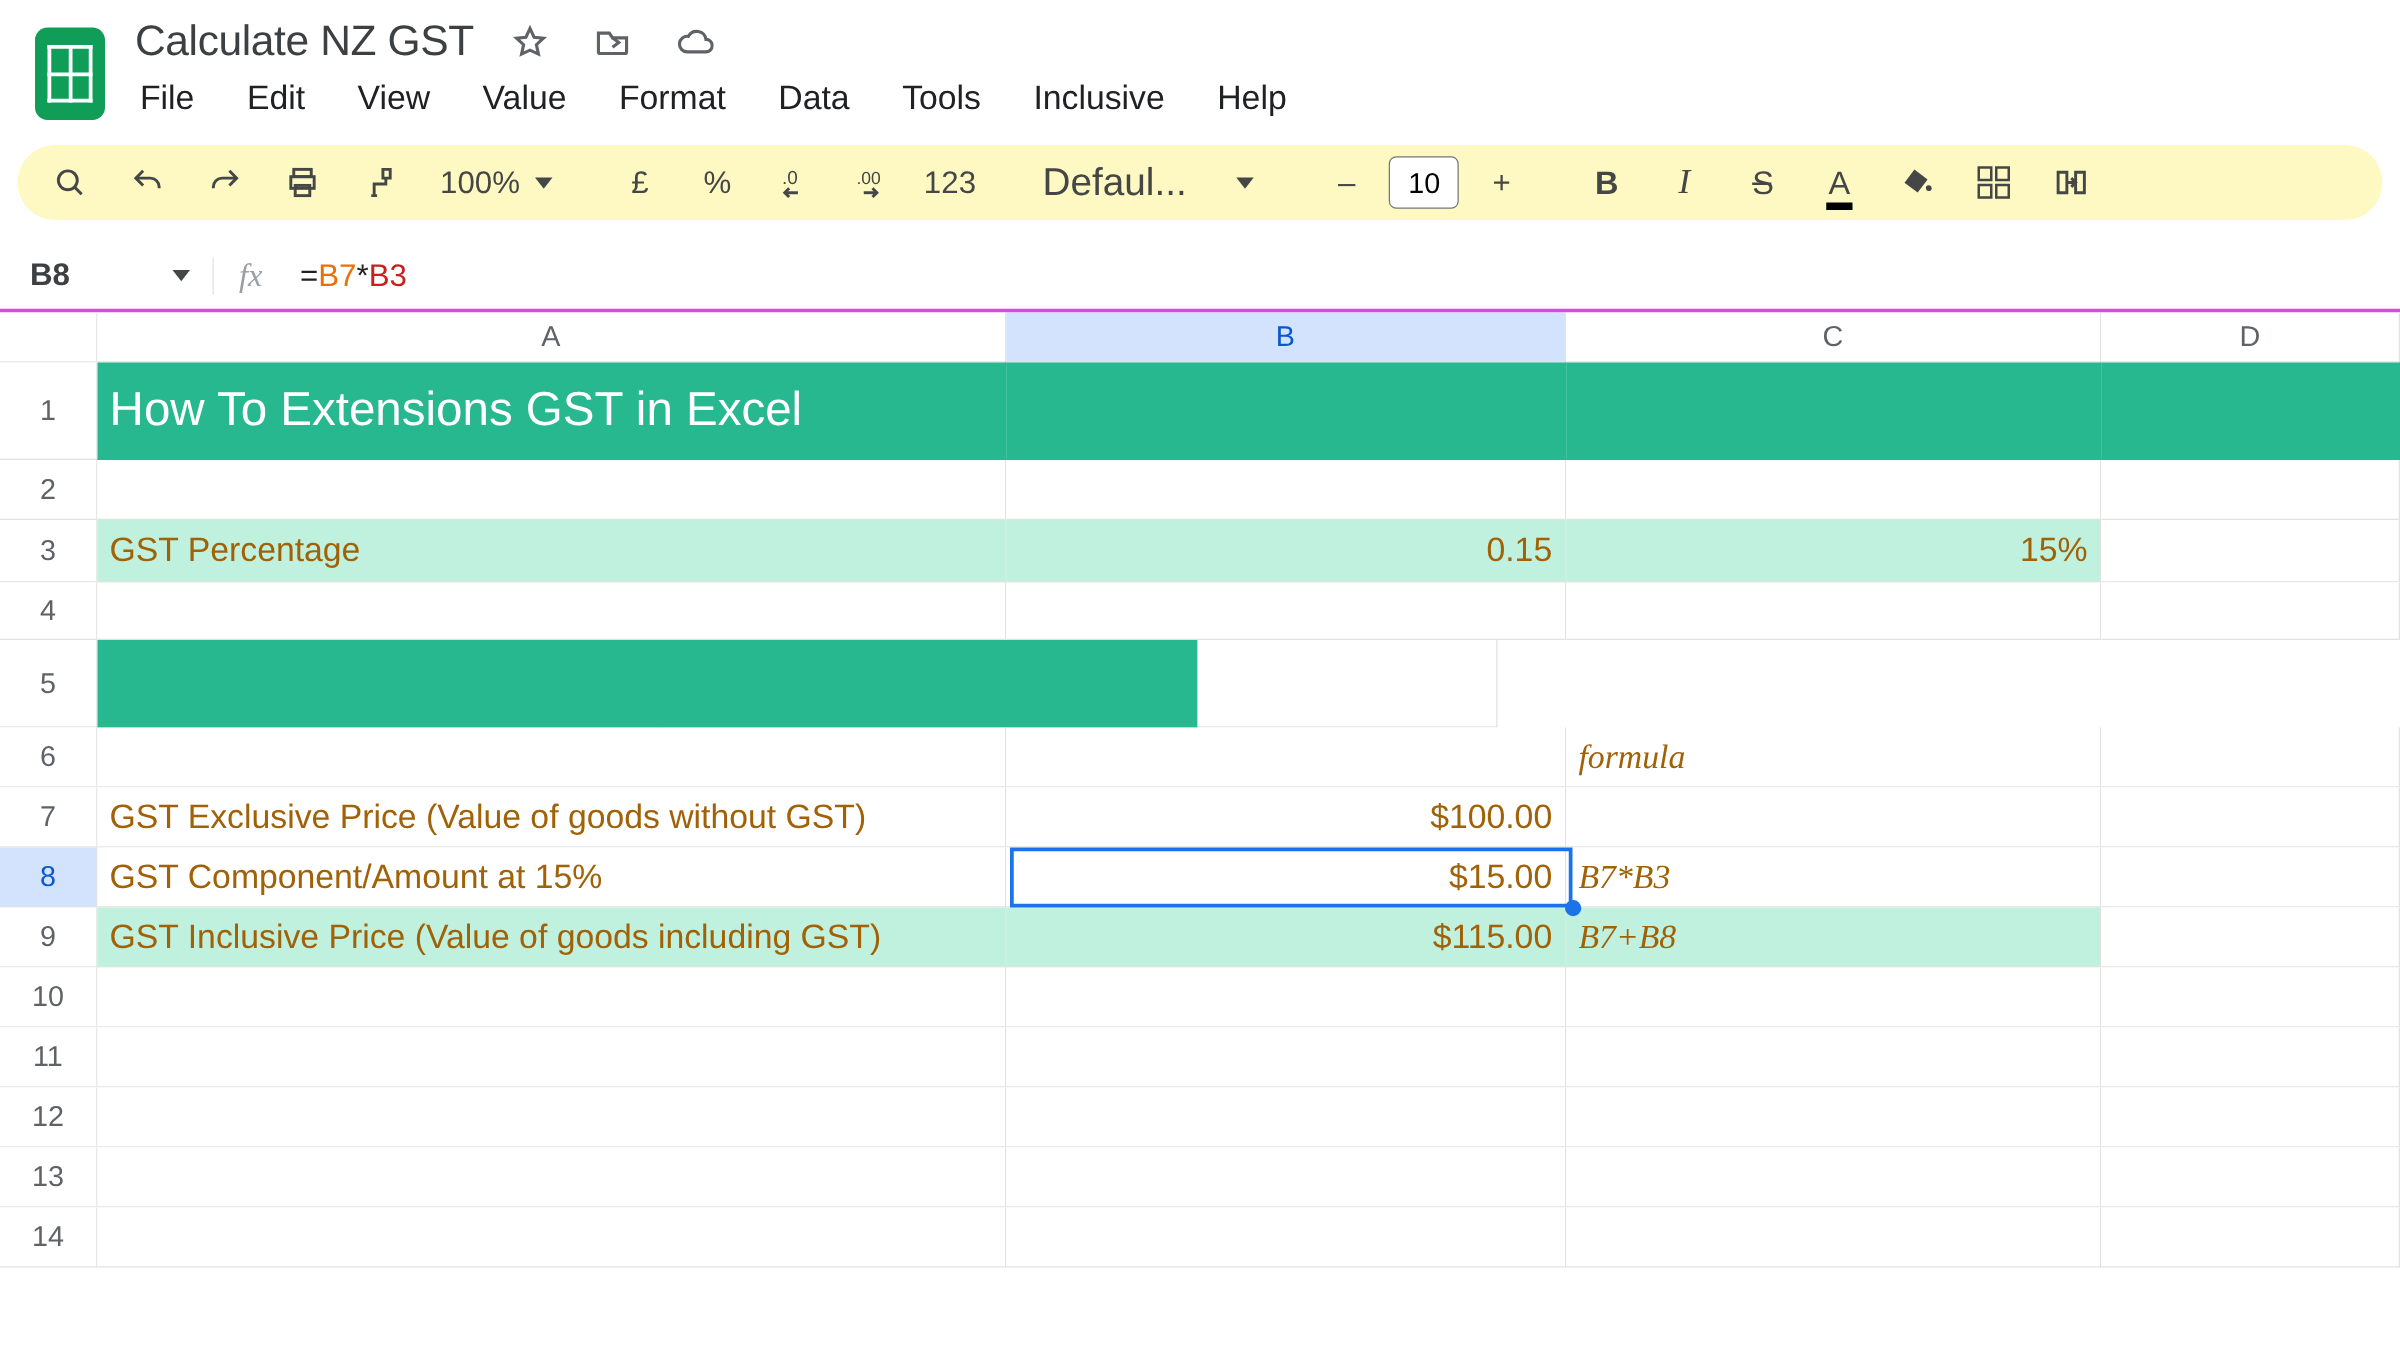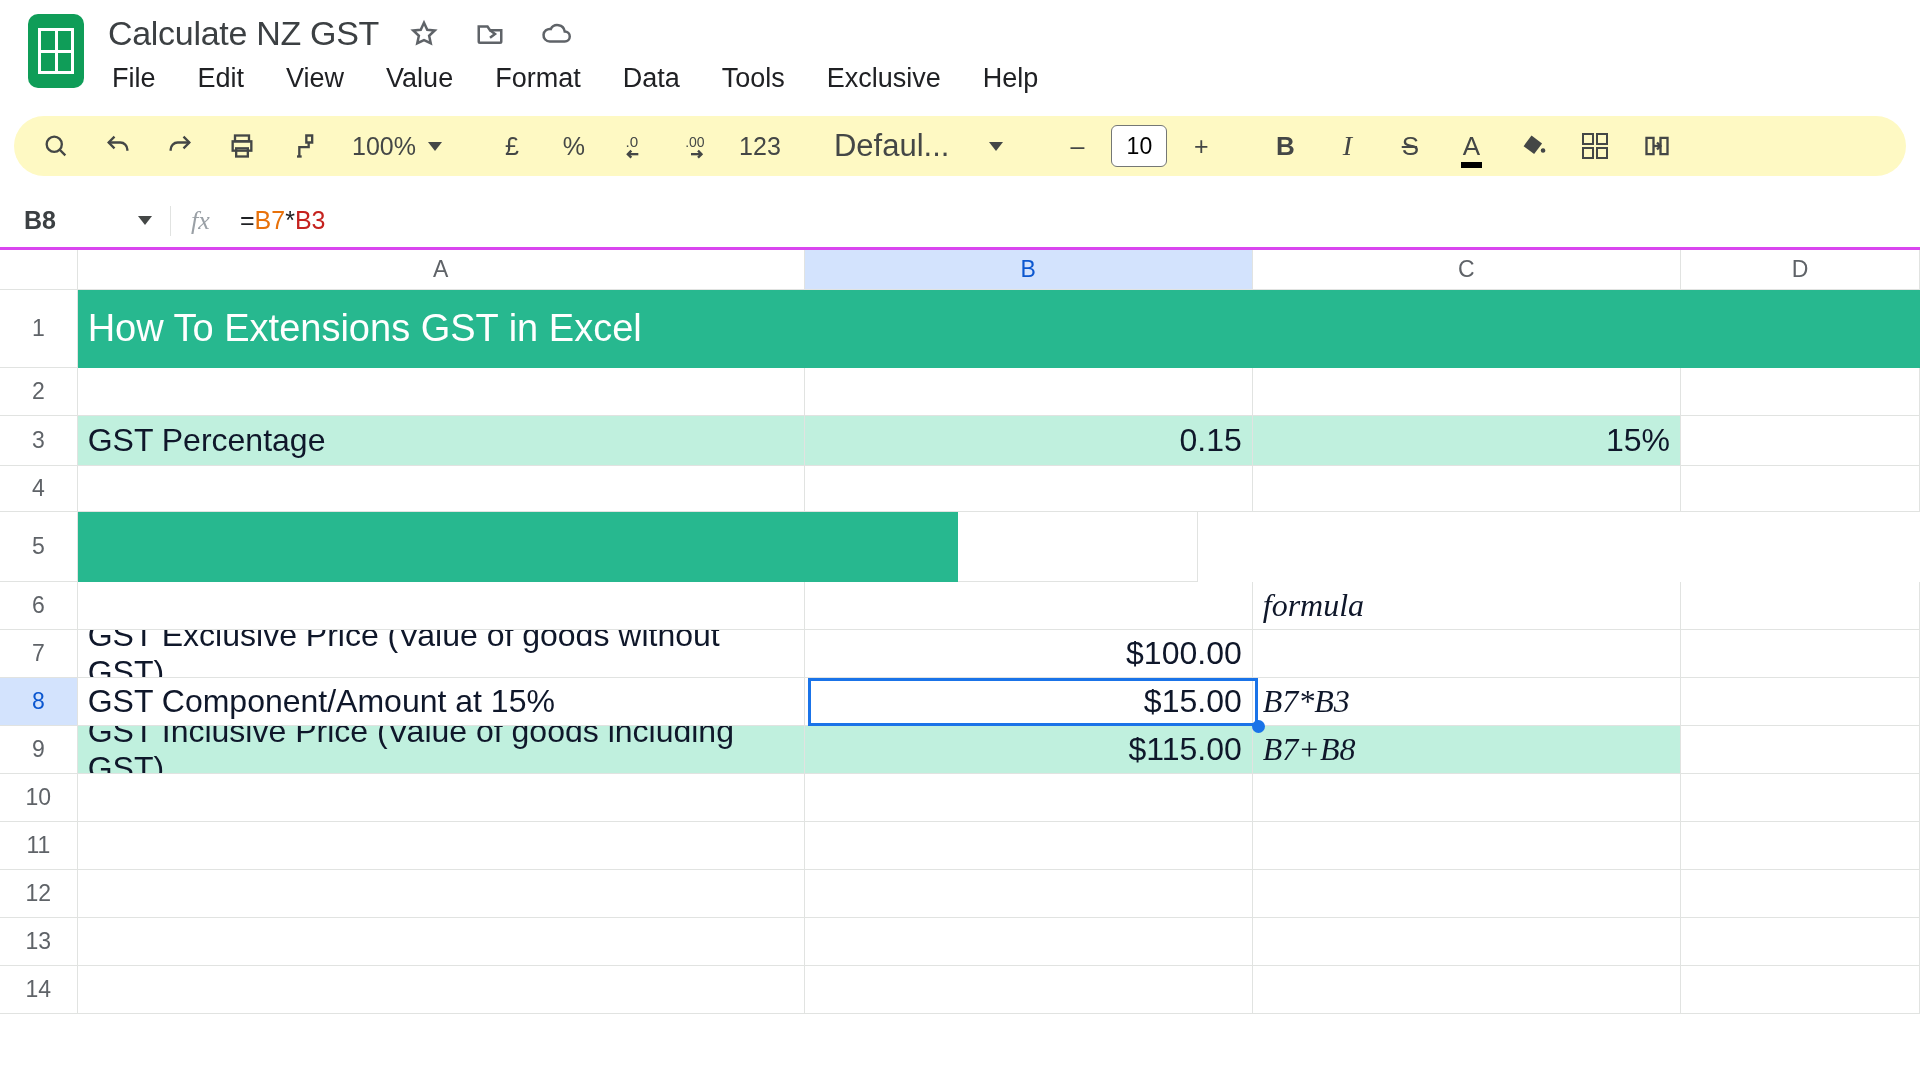--- a/index.html
+++ b/index.html
@@ -1,19 +1,19 @@
 <!DOCTYPE html>
 <html><head>
 <meta charset="utf-8">
 <style>
 * { margin:0; padding:0; box-sizing:border-box; font-family: Arial, "Helvetica Neue", sans-serif; }
 body { background:#fff; overflow:hidden; width:1920px; height:1080px; }
 
 
-.titlebar { display:flex; align-items:flex-start; padding:14px 20px 0 28px; gap:24px;}
+.titlebar { display:flex; align-items:flex-end; padding:14px 20px 0 28px; gap:24px;}
 .doc-icon { width:56px; height:74px; background:#0f9d58; border-radius:10px; position:relative; flex-shrink:0;}
 .doc-icon::after{ content:""; position:absolute; inset:14px 10px; background:
   linear-gradient(#fff,#fff) 0 0/100% 3px no-repeat,
   linear-gradient(#fff,#fff) 0 50%/100% 3px no-repeat,
   linear-gradient(#fff,#fff) 0 100%/100% 3px no-repeat,
   linear-gradient(#fff,#fff) 0 0/3px 100% no-repeat,
   linear-gradient(#fff,#fff) 50% 0/3px 100% no-repeat,
   linear-gradient(#fff,#fff) 100% 0/3px 100% no-repeat;}
 .title-col{ display:flex; flex-direction:column; gap:8px;}
 .title-row{ display:flex; align-items:center; gap:28px;}
@@ -58,21 +58,21 @@
 
 .sheet{ position:relative; user-select:none;}
 .colheads{ display:flex; height:40px;}
 .corner{ width:78px; border:1px solid #e1e3e1; border-left:0; border-top:0; background:#fff;}
 .ch{ border:1px solid #e1e3e1; border-left:0; border-top:0; display:flex; align-items:center; justify-content:center; font-size:23px; color:#5f6368; background:#fff;}
 .ch.sel{ background:#d3e3fd; color:#0b57d0;}
 .rows{}
 .row{ display:flex;}
 .rh{ width:78px; border:1px solid #e1e3e1; border-top:0; border-left:0; display:flex; align-items:center; justify-content:center; font-size:23px; color:#5f6368; background:#fff;}
 .rh.sel{ background:#d3e3fd; color:#0b57d0;}
-.cell{ border:1px solid #e1e3e1; border-top:0; border-left:0; padding:0 10px; display:flex; align-items:center; font-size:32px; color:#0f172a; background:#fff; overflow:hidden;}
+.cell{ border:1px solid #e1e3e1; border-top:0; border-left:0; padding:0 10px; display:flex; align-items:center; font-size:27px; color:#a16207; background:#fff; overflow:hidden;}
 .cell.right{ justify-content:flex-end;}
 .cell.title{ background:#27b88f; color:#fff; font-size:38px; border-color:#27b88f;}
 .cell.subtitle{ background:#27b88f; color:#fff; font-size:36px; border-color:#27b88f;}
 .cell.mint{ background:#c0f0de;}
 .cell.italic{ font-style:italic;}
 .active-outline{ position:absolute; border:3px solid #1a73e8; pointer-events:none;}
 .active-handle{ position:absolute; width:13px; height:13px; background:#1a73e8; border-radius:50%; pointer-events:none;}
 
 
 .cA{width:730px;} .cB{width:450px;} .cC{width:430px;} .cD{width:240px;}
@@ -105,21 +105,21 @@
       </div>
     </div>
     <div class="menubar">
       <div class="menu-item">File</div>
       <div class="menu-item">Edit</div>
       <div class="menu-item">View</div>
       <div class="menu-item">Value</div>
       <div class="menu-item">Format</div>
       <div class="menu-item">Data</div>
       <div class="menu-item">Tools</div>
-      <div class="menu-item">Exclusive</div>
+      <div class="menu-item">Inclusive</div>
       <div class="menu-item">Help</div>
     </div>
   </div>
 </div>
 
 <div class="toolbar">
   <div class="tbtn stroke">
       <svg viewBox="0 0 24 24">
         <circle cx="10.5" cy="10.5" r="6.5"></circle>
         <path d="M20 20l-5-5"></path>

